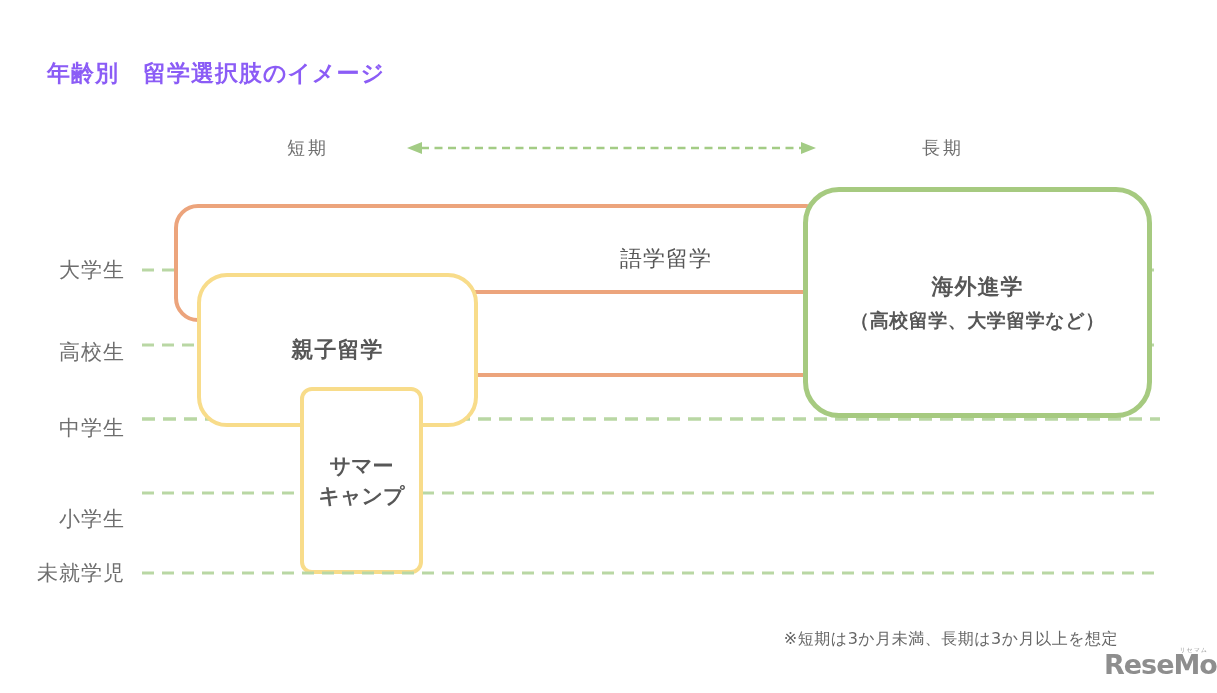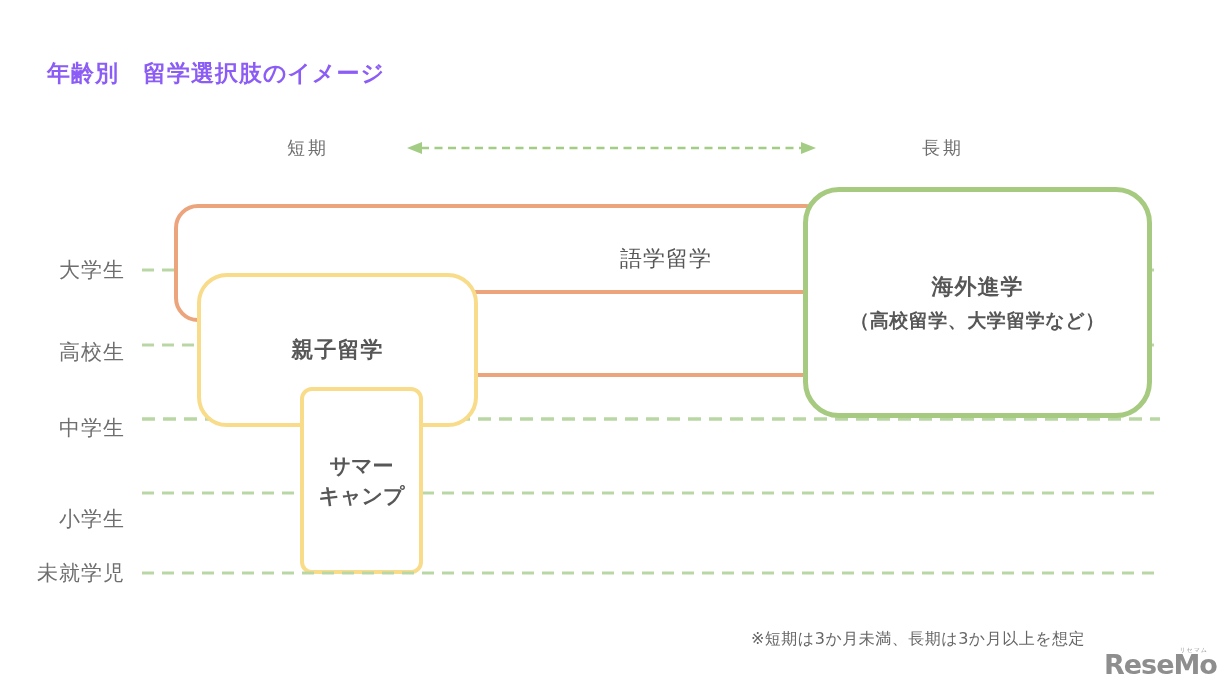--- a/index.html
+++ b/index.html
@@ -54,21 +54,21 @@
     left:178px;top:452px;width:120px;height:150px;
     border:4px solid #f8dc8a;border-radius:24px;font-size:21px;
   }
   .box-green{
     left:803px;top:187px;width:349px;height:231px;
     border:5px solid #a6ca80;border-radius:36px;
   }
   .box-green .line1{font-size:22px;letter-spacing:1px;margin-bottom:6px;}
   .box-green .line2{font-size:19px;letter-spacing:0.5px;}
   .note{
-    left:718px;top:629px;width:400px;text-align:center;
+    left:718px;top:629px;width:400px;text-align:right;
     font-size:16px;color:#666666;letter-spacing:0.5px;
   }
   .logo{
     left:1104px;top:649px;width:110px;height:40px;color:#8e8e8e;
   }
   .logo .logo-text{
     font-size:27px;font-weight:bold;letter-spacing:-1px;line-height:32px;
   }
   .logo .logo-ruby{
     position:absolute;right:6px;top:-3px;font-size:6px;letter-spacing:1px;color:#9a9a9a;

